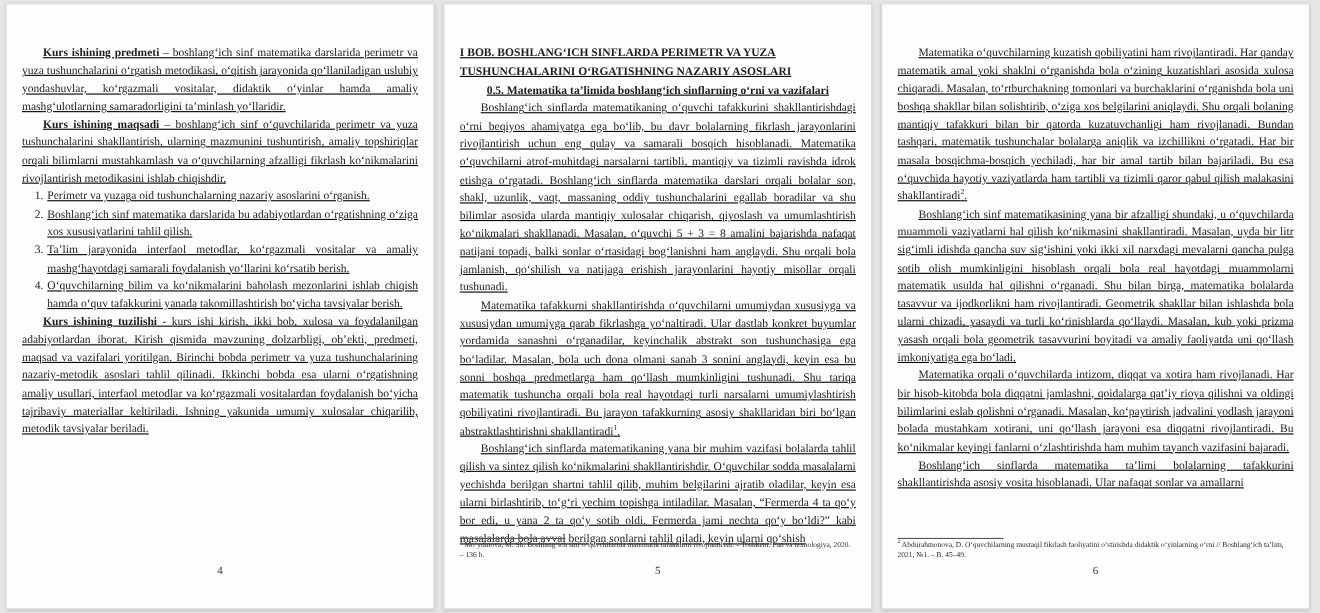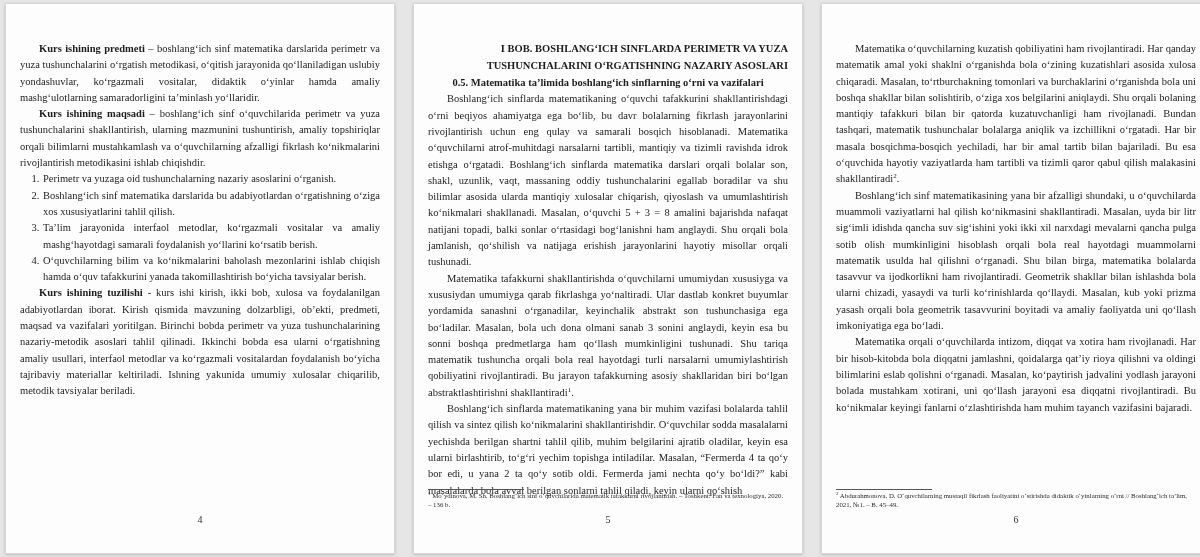--- a/index.html
+++ b/index.html
@@ -1,33 +1,33 @@
 <!DOCTYPE html>
 <html><head>
 <meta charset="utf-8">
 <style>
   html,body{margin:0;padding:0;}
   body{
     width:1200px;height:557px;overflow:hidden;
     background:#e6e6e6;
     font-family:"Liberation Serif", serif;
   }
-  .pages{display:flex;gap:18px;padding:3px 0 0 5px;}
+  .pages{display:flex;gap:8px;padding:3px 0 0 5px;text-decoration:underline;}
   .page{
     position:relative;box-sizing:border-box;
     width:390px;height:551px;flex:0 0 390px;
     background:#fdfdfd;border:1px solid #d6d6d6;
     box-shadow:0 1px 3px rgba(0,0,0,.18);
     padding:37px 14px 0 14px;overflow:hidden;
     color:#1d1d1d;font-size:10.5px;line-height:16.3px;
   }
   .para{margin:0;text-align:justify;text-indent:19px;}
   .para.noindent{text-indent:0;}
   .bold-line{margin:0;text-align:justify;text-indent:19px;font-weight:bold;}
-  .heading{margin:0;font-weight:bold;text-align:right;text-indent:0;line-height:16.8px;}
+  .heading{margin:0;font-weight:bold;text-align:left;text-indent:0;line-height:16.8px;}
   .subheading{margin:0;font-weight:bold;text-align:center;text-indent:0;line-height:16.8px;}
   ol.tasks{margin:0;padding-left:22px;}
   ol.tasks li{text-align:justify;padding-left:1px;}
   sup.fn-mark{font-size:7px;line-height:0;}
   .footnote{
     position:absolute;top:485px;left:14px;right:14px;
     font-size:6.8px;line-height:8.8px;color:#2a2a2a;text-align:left;
   }
   .fn-rule{width:96px;border-top:1px solid #555;margin:0 0 2px 0;}
   .footnote sup{font-size:5px;line-height:0;}
@@ -64,20 +64,21 @@
       <div class="fn-rule"></div>
       <sup>1</sup><span> Mo‘ydinova, M. Sh. Boshlang‘ich sinf o‘quvchilarida matematik tafakkurni rivojlantirish. – Toshkent: Fan va texnologiya, 2020. – 136 b.</span>
     </div>
     <div class="page-num">5</div>
   </div>
 
   <div class="page">
     <p class="para"><span>Matematika o‘quvchilarning kuzatish qobiliyatini ham rivojlantiradi. Har qanday matematik amal yoki shaklni o‘rganishda bola o‘zining kuzatishlari asosida xulosa chiqaradi. Masalan, to‘rtburchakning tomonlari va burchaklarini o‘rganishda bola uni boshqa shakllar bilan solishtirib, o‘ziga xos belgilarini aniqlaydi. Shu orqali bolaning mantiqiy tafakkuri bilan bir qatorda kuzatuvchanligi ham rivojlanadi. Bundan tashqari, matematik tushunchalar bolalarga aniqlik va izchillikni o‘rgatadi. Har bir masala bosqichma-bosqich yechiladi, har bir amal tartib bilan bajariladi. Bu esa o‘quvchida hayotiy vaziyatlarda ham tartibli va tizimli qaror qabul qilish malakasini shakllantiradi</span><sup class="fn-mark">2</sup><span>.</span></p>
     <p class="para">Boshlang‘ich sinf matematikasining yana bir afzalligi shundaki, u o‘quvchilarda muammoli vaziyatlarni hal qilish ko‘nikmasini shakllantiradi. Masalan, uyda bir litr sig‘imli idishda qancha suv sig‘ishini yoki ikki xil narxdagi mevalarni qancha pulga sotib olish mumkinligini hisoblash orqali bola real hayotdagi muammolarni matematik usulda hal qilishni o‘rganadi. Shu bilan birga, matematika bolalarda tasavvur va ijodkorlikni ham rivojlantiradi. Geometrik shakllar bilan ishlashda bola ularni chizadi, yasaydi va turli ko‘rinishlarda qo‘llaydi. Masalan, kub yoki prizma yasash orqali bola geometrik tasavvurini boyitadi va amaliy faoliyatda uni qo‘llash imkoniyatiga ega bo‘ladi.</p>
     <p class="para">Matematika orqali o‘quvchilarda intizom, diqqat va xotira ham rivojlanadi. Har bir hisob-kitobda bola diqqatni jamlashni, qoidalarga qat’iy rioya qilishni va oldingi bilimlarini eslab qolishni o‘rganadi. Masalan, ko‘paytirish jadvalini yodlash jarayoni bolada mustahkam xotirani, uni qo‘llash jarayoni esa diqqatni rivojlantiradi. Bu ko‘nikmalar keyingi fanlarni o‘zlashtirishda ham muhim tayanch vazifasini bajaradi.</p>
+    <p class="para">Boshlang‘ich sinflarda matematika ta’limi bolalarning tafakkurini shakllantirishda asosiy vosita hisoblanadi. Ular nafaqat sonlar va amallarni</p>
     <div class="footnote">
       <div class="fn-rule"></div>
       <sup>2</sup><span> Abdurahmonova, D. O‘quvchilarning mustaqil fikrlash faoliyatini o‘stirishda didaktik o‘yinlarning o‘rni // Boshlang‘ich ta’lim, 2021, №1. – B. 45–49.</span>
     </div>
     <div class="page-num">6</div>
   </div>
 
 </div>
 
 </body></html>

